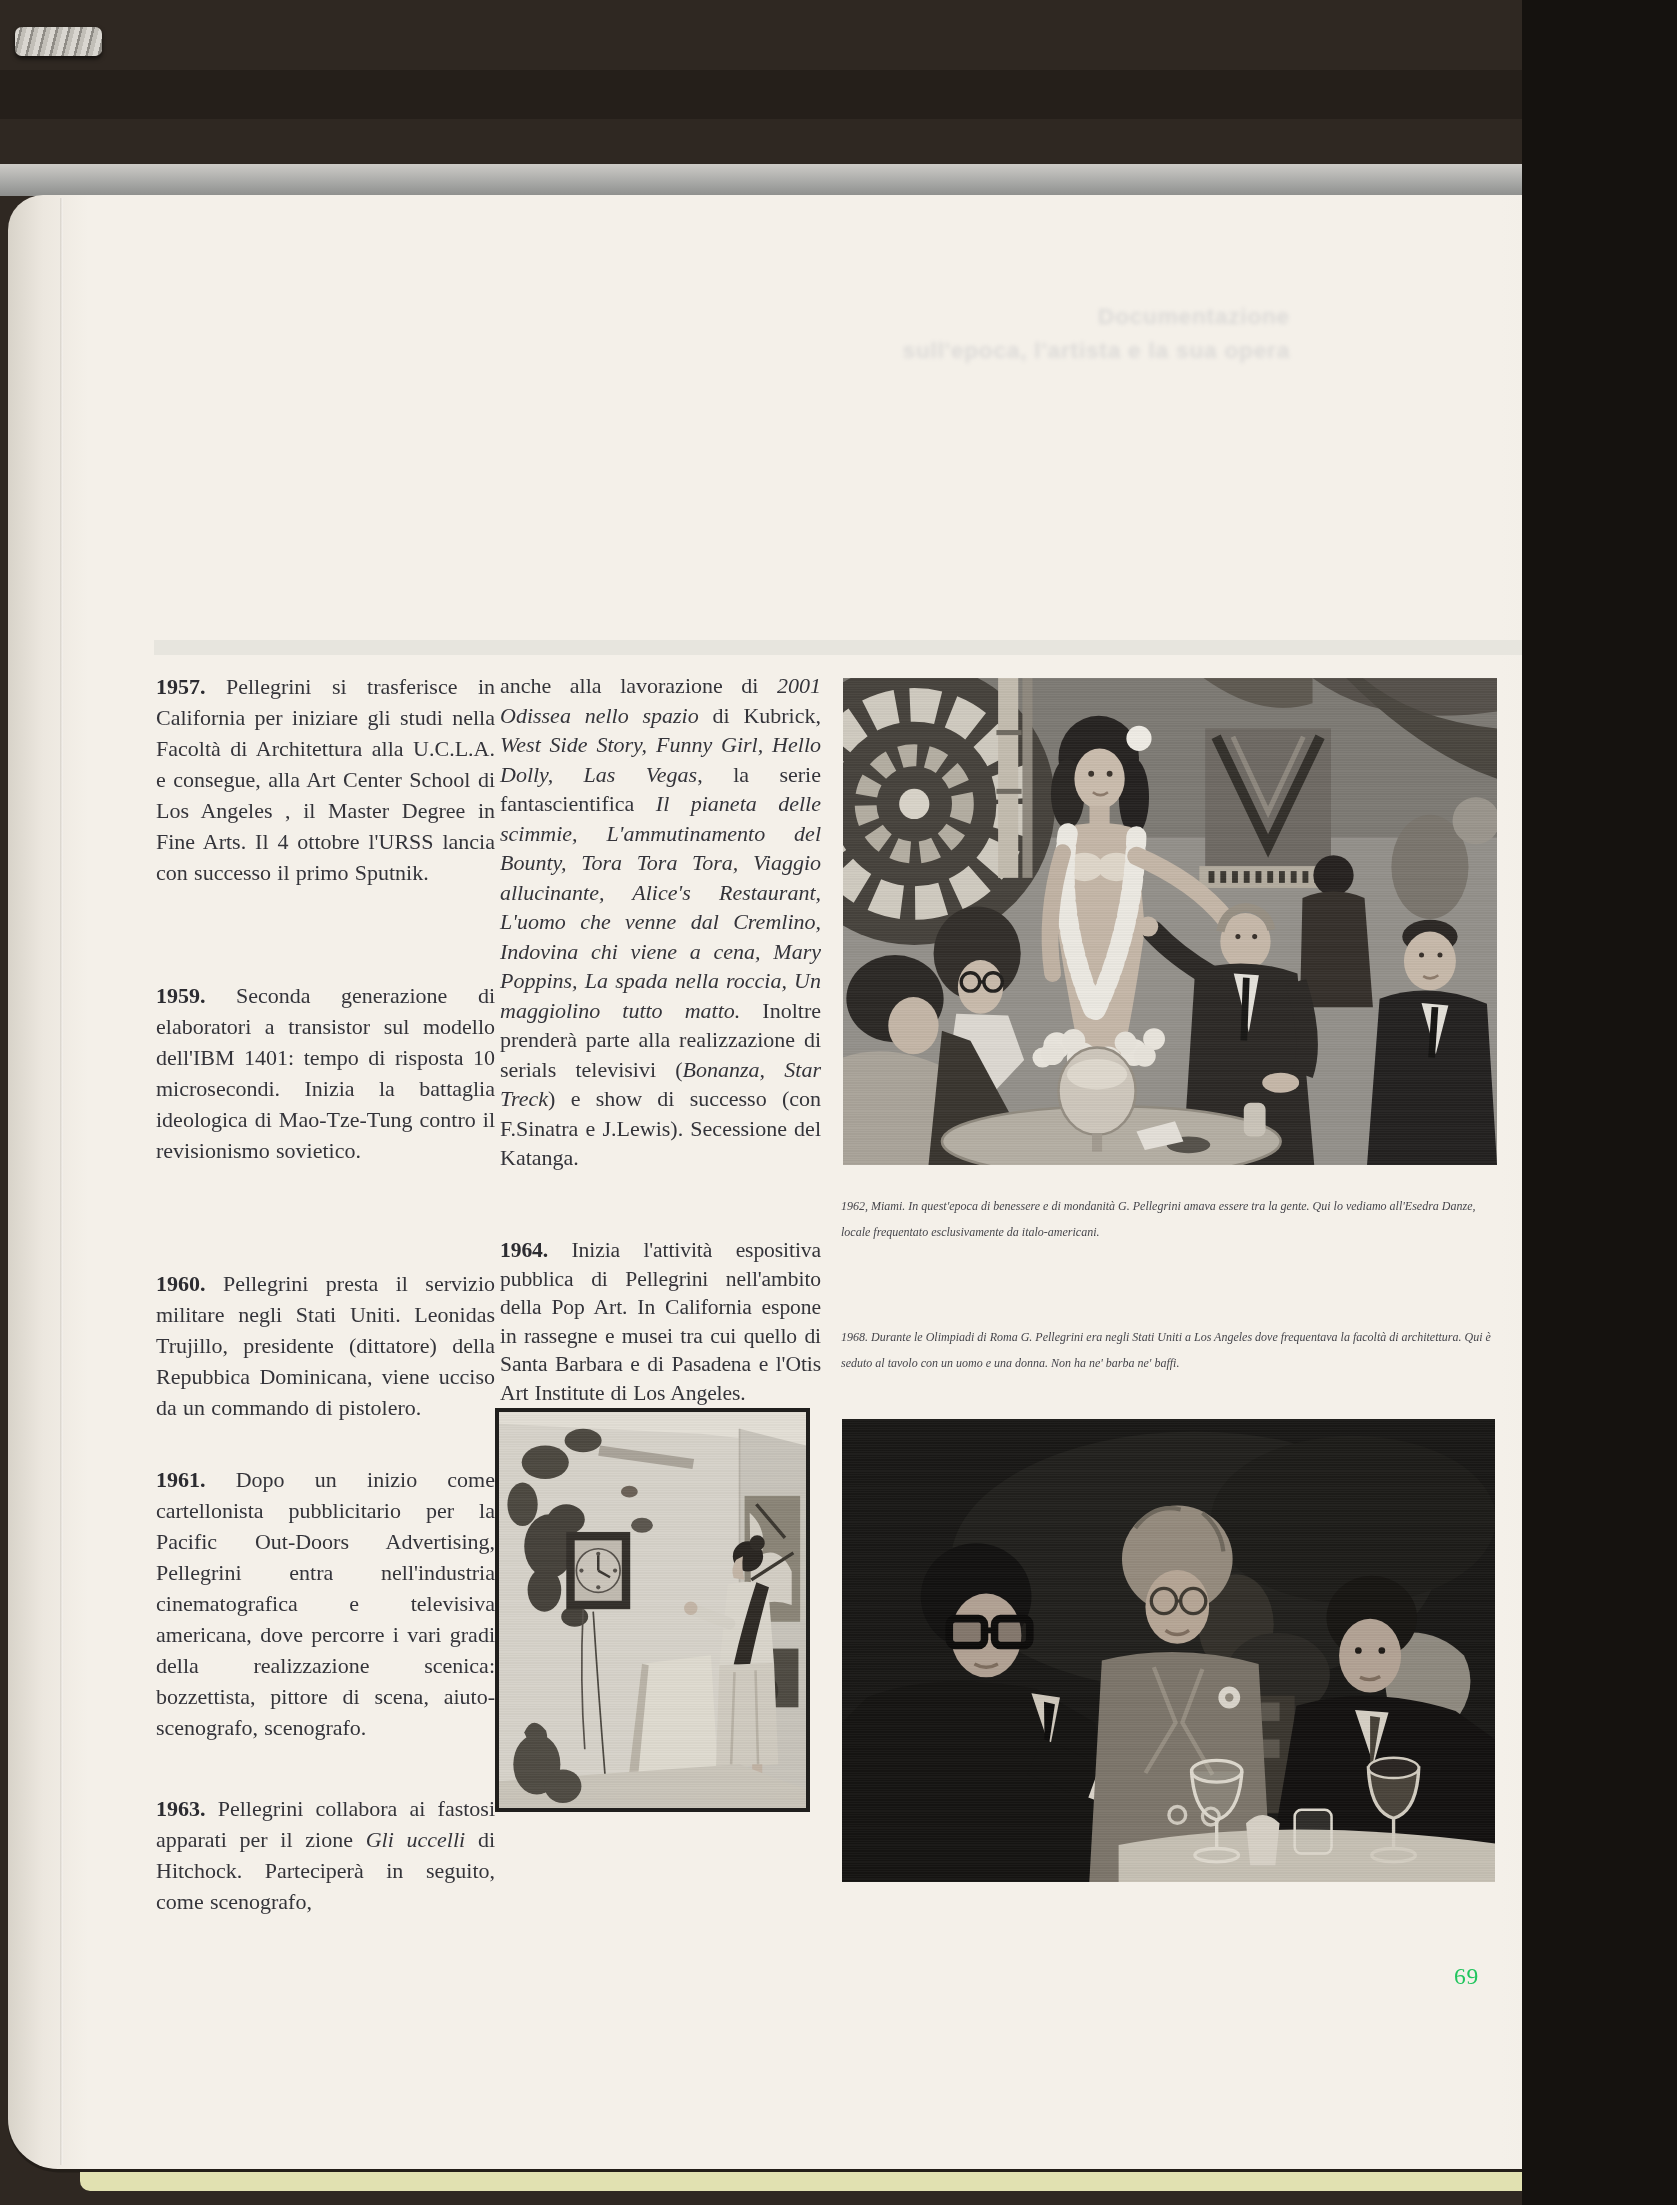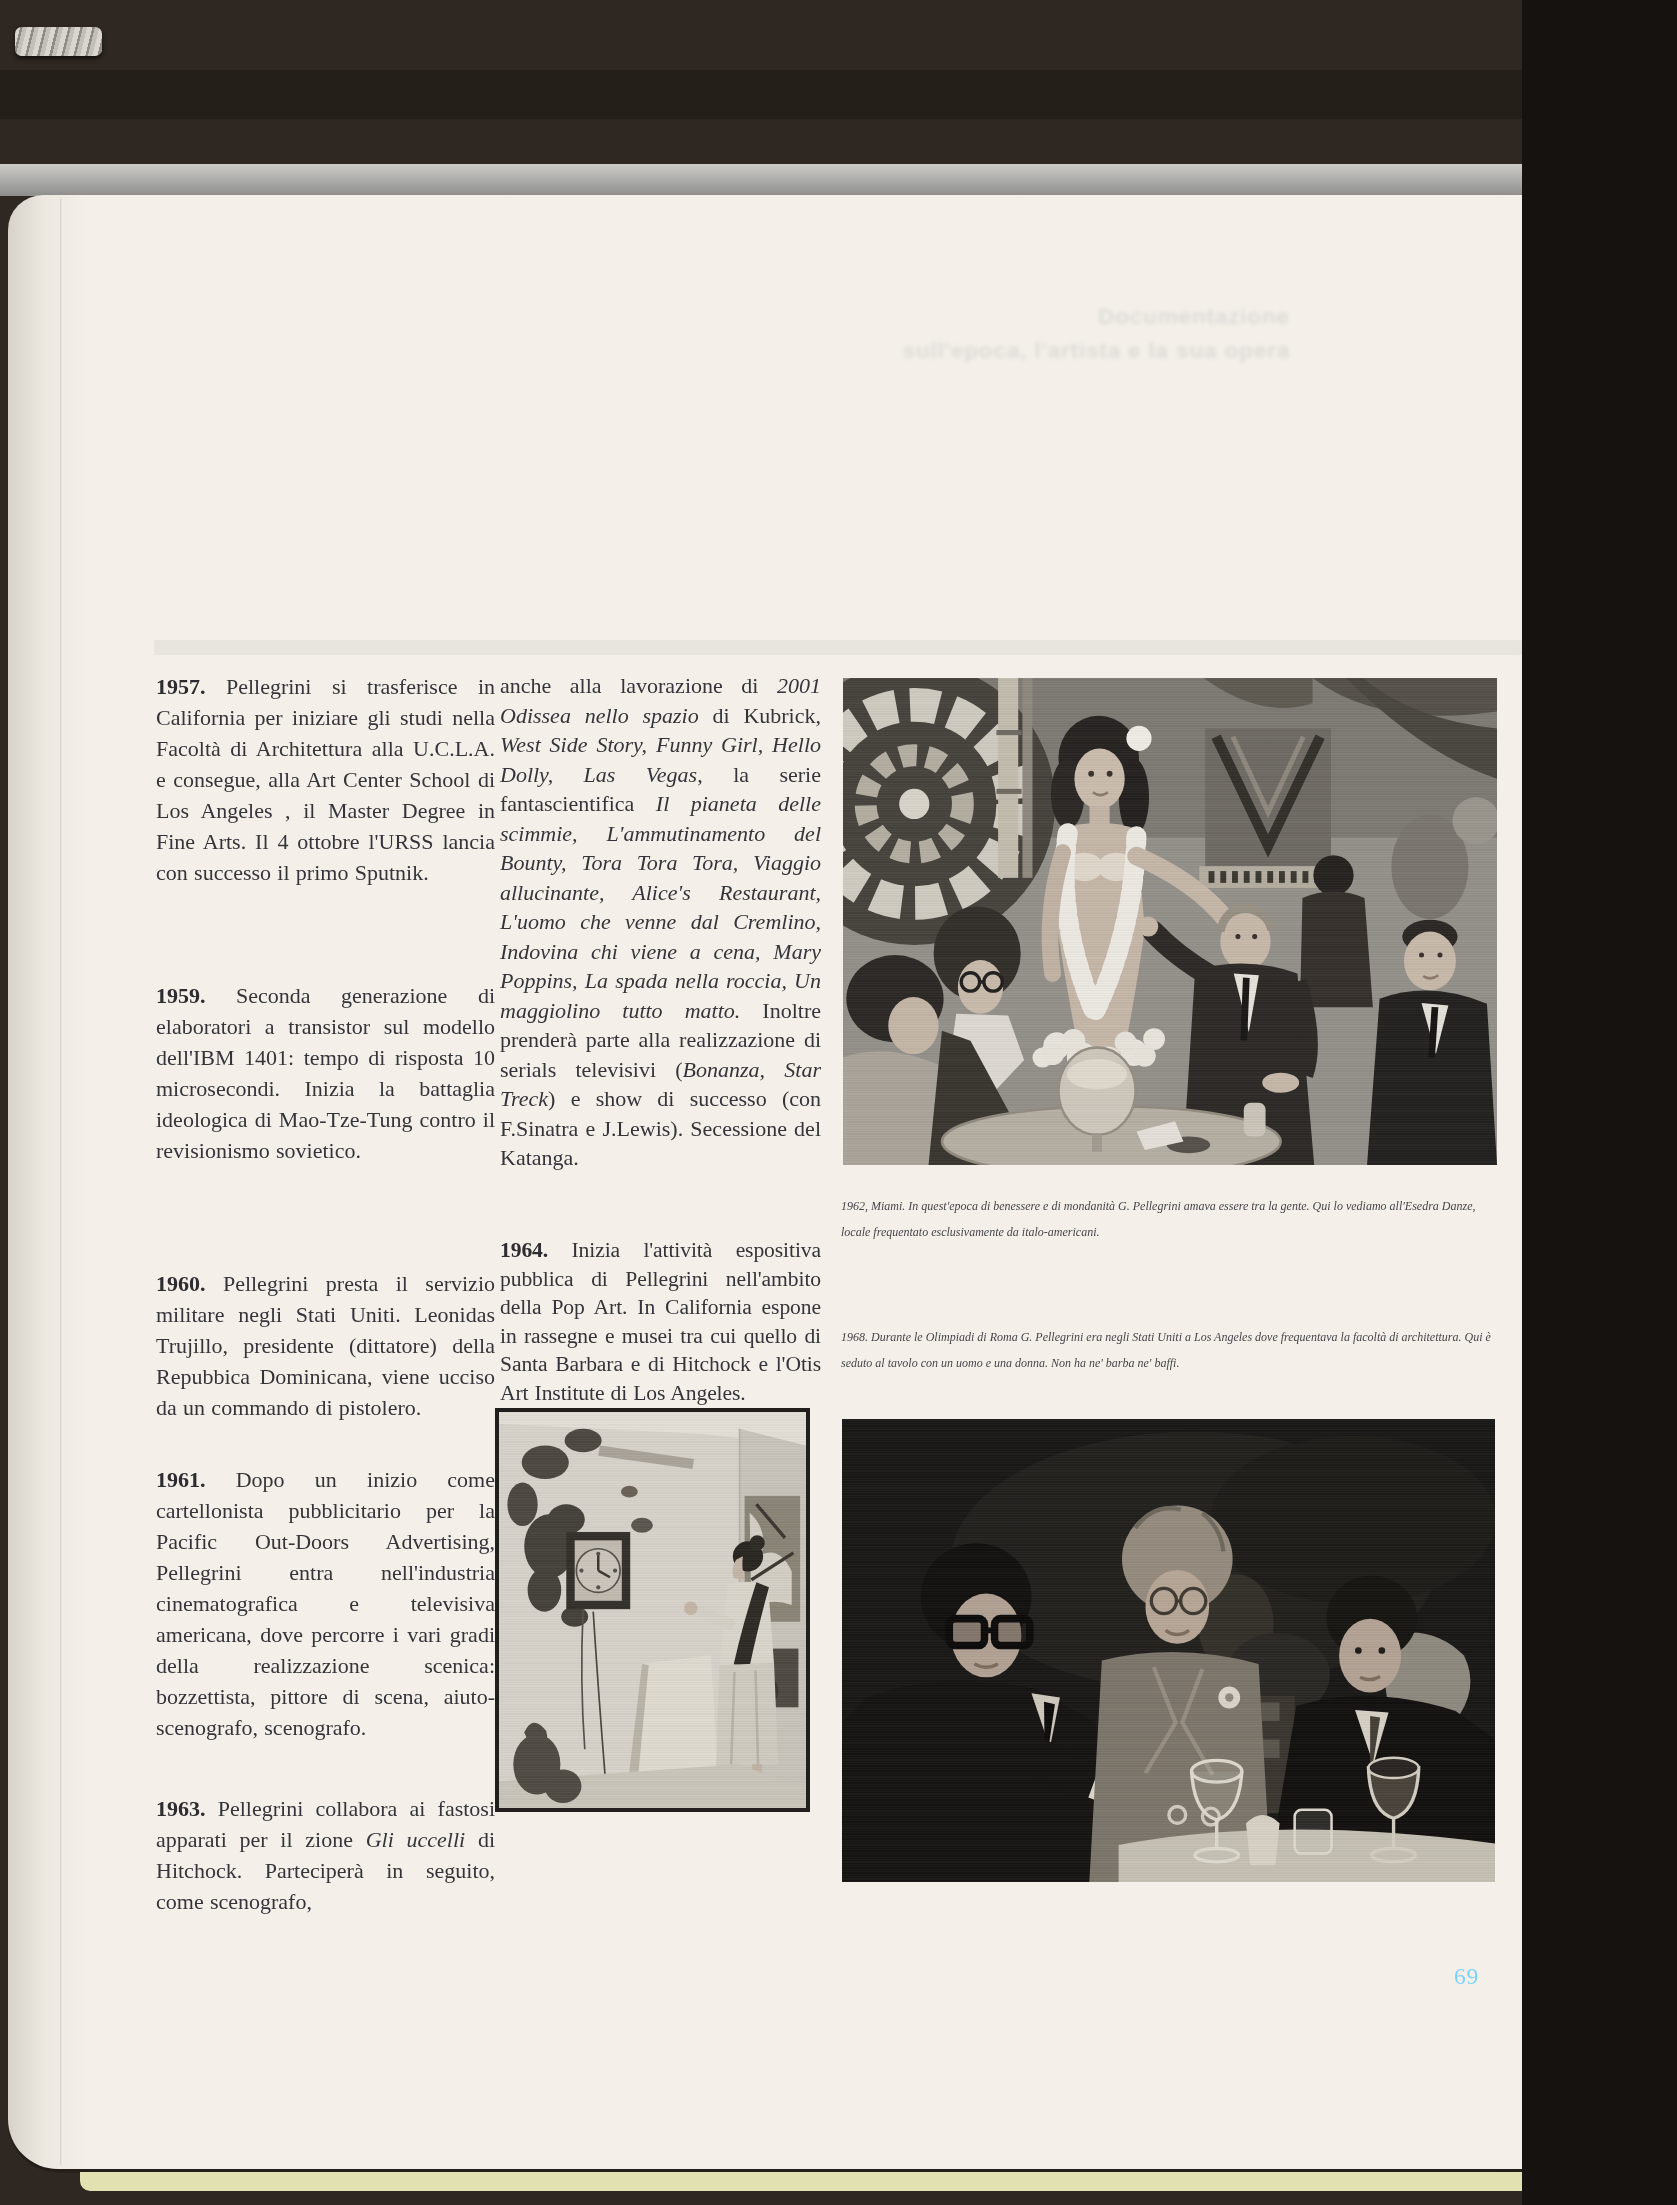--- a/index.html
+++ b/index.html
@@ -33,21 +33,21 @@
   .band{position:absolute;left:154px;top:640px;width:1375px;height:15px;background:#e7e5de;}
   
   .entry{position:absolute;width:339px;font-size:22px;line-height:31px;color:#34343a;
          text-align:justify;word-spacing:0.8px;}
   .entry .b{font-weight:bold;color:#2c2c31;}
   .entry .i{font-style:italic;}
   .mid{left:500px;width:321px;}
   .mid-cont{line-height:29.5px;}
   .mid-64{line-height:28.5px;font-size:21.6px;letter-spacing:-0.1px;}
   .caption{position:absolute;font-style:italic;font-size:12px;line-height:25.6px;color:#45454b;}
-  .pagenum{position:absolute;left:1454px;top:1963px;font-size:23.5px;color:#7dd3fc;letter-spacing:0.8px;}
+  .pagenum{position:absolute;left:1454px;top:1963px;font-size:23.5px;color:#22c55e;letter-spacing:0.8px;}
   
   .photo{position:absolute;overflow:hidden;background:#8b8884;}
   .photo svg{display:block;width:100%;height:100%;}
   .photo::after{content:"";position:absolute;inset:0;pointer-events:none;
                 background:repeating-linear-gradient(0deg,rgba(255,255,255,.03) 0 0.8px,rgba(0,0,0,.025) 0.8px 1.7px);}
   #photo-miami{left:843px;top:678px;width:654px;height:487px;}
   #photo-dinner{left:842px;top:1419px;width:653px;height:463px;}
   #photo-gallery{left:495px;top:1408px;width:315px;height:404px;border:4.2px solid #201f1d;box-sizing:border-box;background:#d6d2c9;}
 </style>
 </head>
@@ -74,21 +74,21 @@
 
   <div class="band"></div>
 
   <div class="entry" style="left:156px;top:671px;"><span class="b">1957.</span><span> Pellegrini si trasferisce in California per iniziare gli studi nella Facoltà di Architet­tura alla U.C.L.A. e consegue, alla Art Center School di Los Angeles , il Master Degree in Fine Arts. Il 4 ottobre l'URSS lancia con successo il primo Sputnik.</span></div>
   <div class="entry" style="left:156px;top:980px;"><span class="b">1959.</span><span> Seconda generazione di elaboratori a transistor sul mo­dello dell'IBM 1401: tempo di risposta 10 microsecondi. Ini­zia la battaglia ideologica di Mao-Tze-Tung contro il revisionismo sovietico.</span></div>
   <div class="entry" style="left:156px;top:1240px;margin-top:28px;"><span class="b">1960.</span><span> Pellegrini presta il servi­zio militare negli Stati Uniti. Leonidas Trujillo, presidente (dittatore) della Repubbica Dominicana, viene ucciso da un commando di pistolero.</span></div>
   <div class="entry" style="left:156px;top:1464px;"><span class="b">1961.</span><span> Dopo un inizio come cartellonista pubblicitario per la Pacific Out-Doors Advertising, Pellegrini entra nell'industria cinematografica e televisiva americana, dove percorre i vari gradi della rea­lizzazione scenica: bozzettista, pittore di scena, aiuto-scenografo, scenografo.</span></div>
   <div class="entry" style="left:156px;top:1793px;"><span class="b">1963.</span><span> Pellegrini collabora ai fastosi apparati per il zione </span><span class="i">Gli uccelli</span><span> di Hitchock. Parteciperà in seguito, come scenografo,</span></div>
 
   <div class="entry mid mid-cont" style="top:671px;"><span>anche alla lavorazione di </span><span class="i">2001 Odissea nello spazio</span><span> di Kubrick, </span><span class="i">West Side Story, Funny Girl, Hello Dolly, Las Vegas</span><span>, la serie fantascientifica </span><span class="i">Il pianeta delle scimmie, L'ammutinamento del Bounty, Tora Tora Tora, Viaggio allucinante, Alice's Restaurant, L'uomo che venne dal Cremlino, Indovina chi viene a cena, Mary Poppins, La spada nella roccia, Un maggiolino tutto matto.</span><span> Inol­tre prenderà parte alla realizza­zione di serials televisivi (</span><span class="i">Bonanza, Star Treck</span><span>) e show di successo (con F.Sinatra e J.Lewis). Secessione del Katanga.</span></div>
-  <div class="entry mid mid-64" style="top:1236px;"><span class="b">1964.</span><span> Inizia l'attività espositiva pubblica di Pellegrini nell'ambito della Pop Art. In California espone in rassegne e musei tra cui quello di Santa Barbara e di Hitchock e l'Otis Art Institute di Los Angeles.</span></div>
+  <div class="entry mid mid-64" style="top:1236px;"><span class="b">1964.</span><span> Inizia l'attività espositiva pubblica di Pellegrini nell'ambito della Pop Art. In California espone in rassegne e musei tra cui quello di Santa Barbara e di Pasadena e l'Otis Art Institute di Los Angeles.</span></div>
 
   <div class="photo" id="photo-miami">
     <svg viewBox="0 0 780 580" preserveAspectRatio="none">
       <rect width="780" height="580" fill="#93908a"></rect>
       <rect width="780" height="190" fill="#7d7a74"></rect>
       <g>
         <circle cx="85" cy="150" r="168" fill="#46423c"></circle>
         <circle cx="85" cy="150" r="118" fill="none" stroke="#cfcabf" stroke-width="40" stroke-dasharray="34 16"></circle>
         <circle cx="85" cy="150" r="58" fill="none" stroke="#b3ada1" stroke-width="26" stroke-dasharray="20 12"></circle>
         <circle cx="85" cy="150" r="18" fill="#d8d3c8"></circle>

